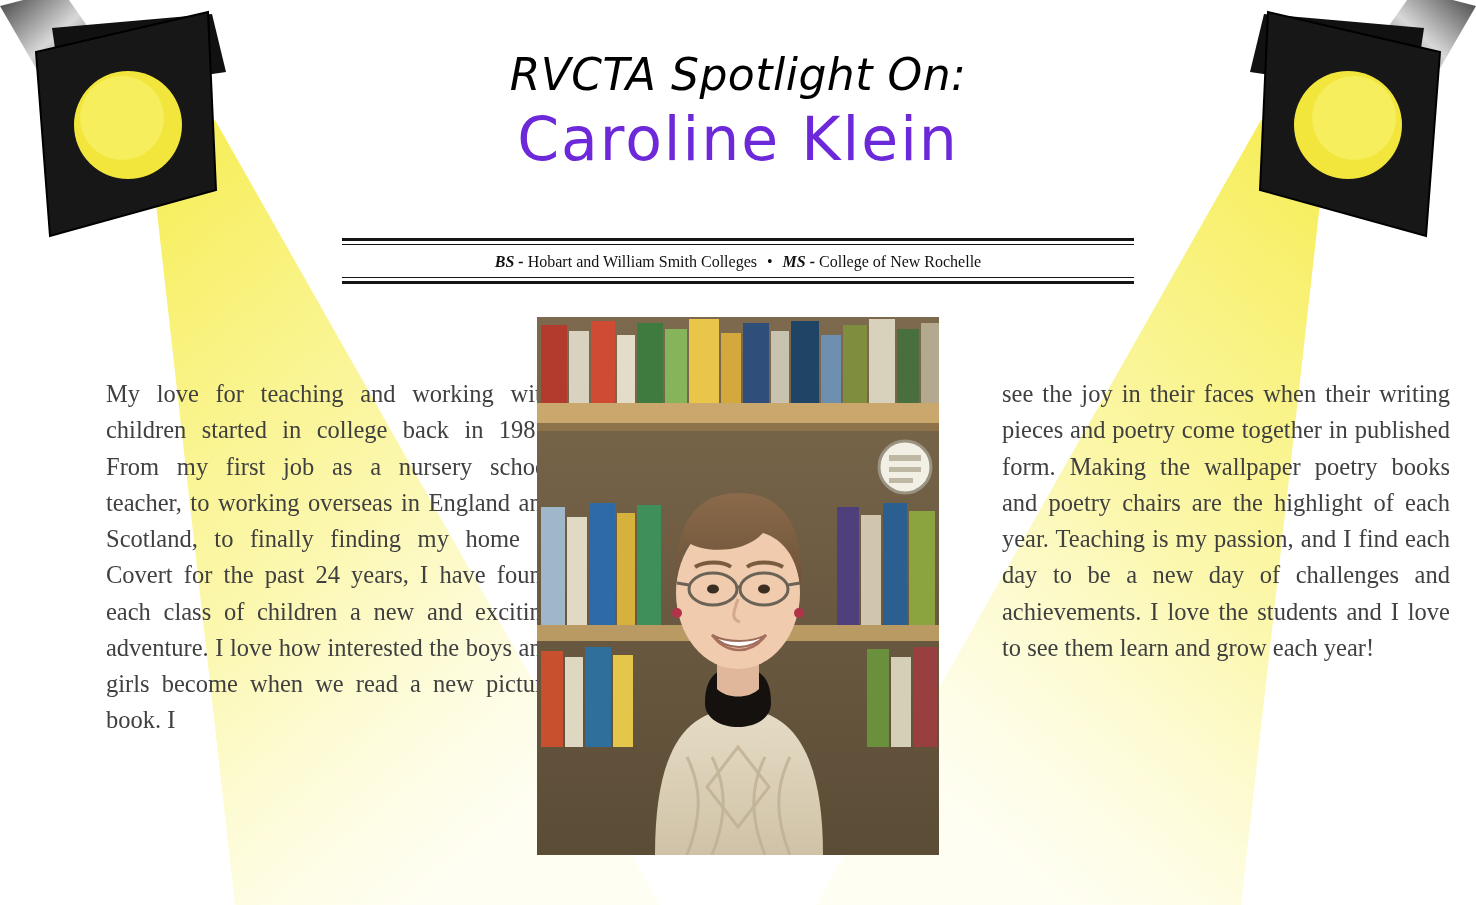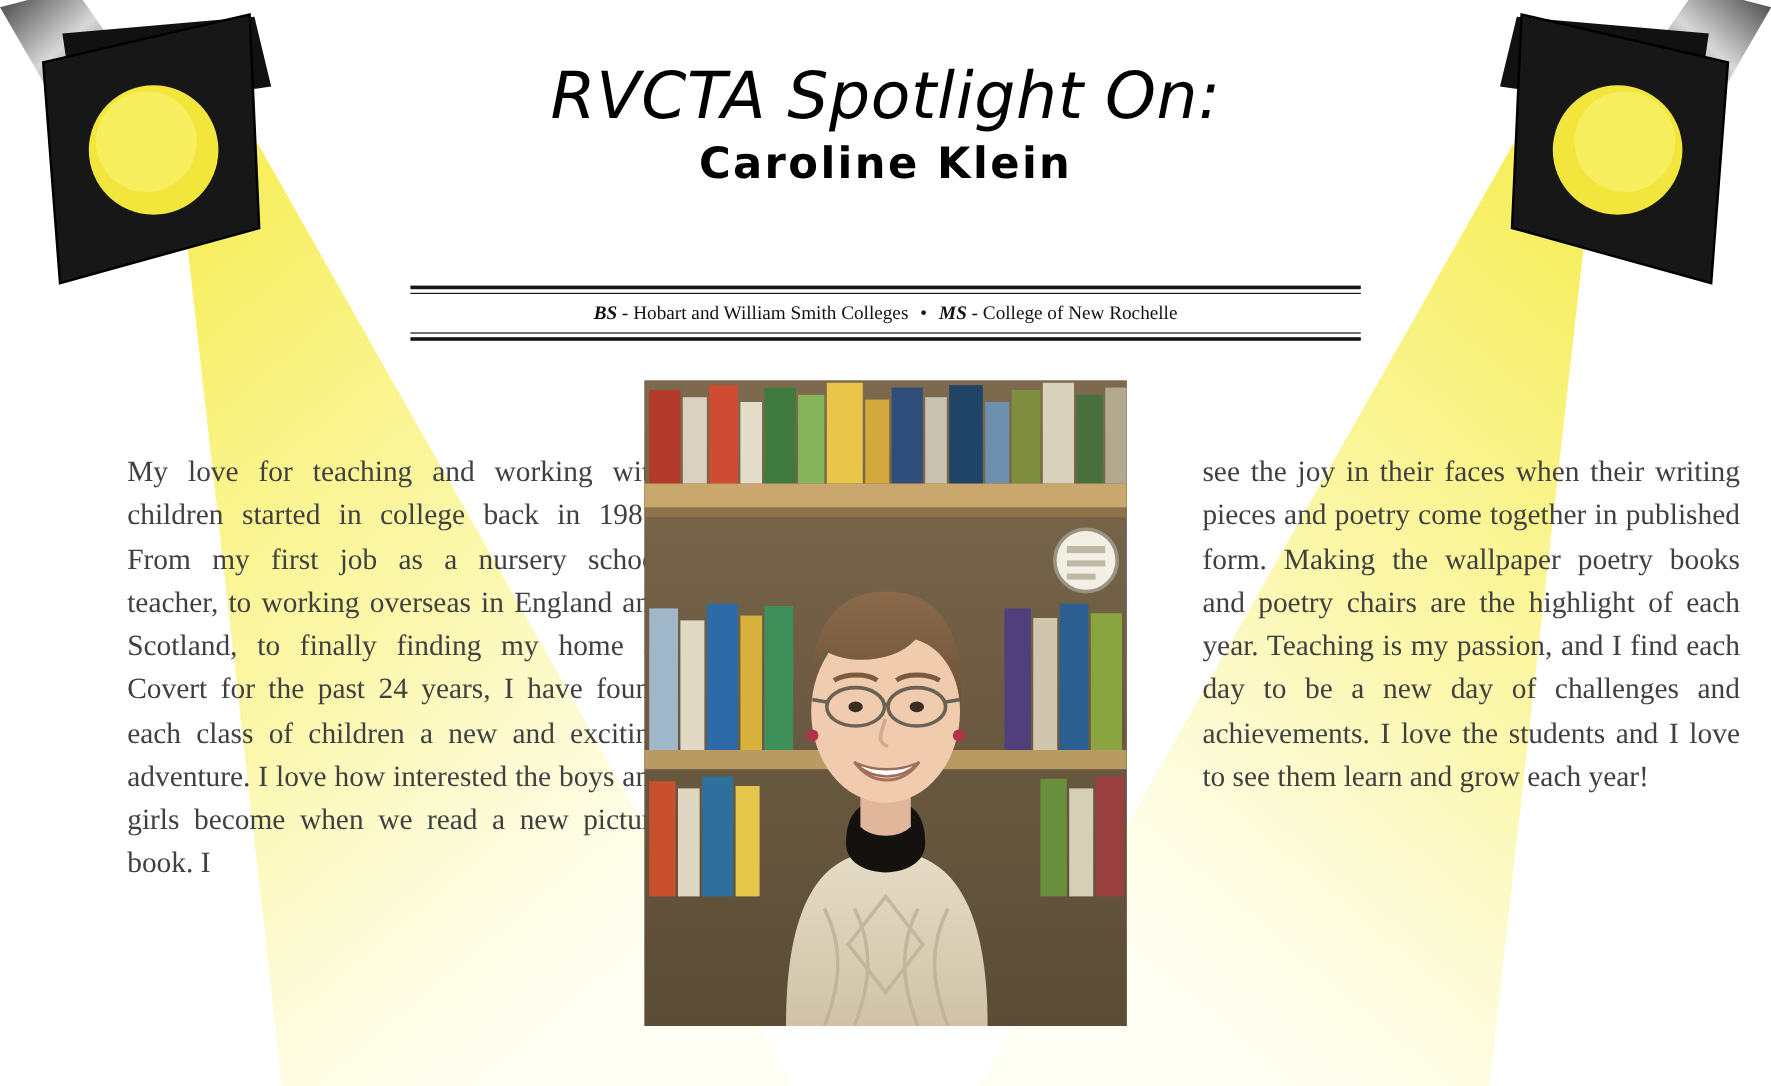--- a/index.html
+++ b/index.html
@@ -38,31 +38,31 @@
   .title-wrap {
     position: absolute;
     top: 52px;
     left: 0;
     width: 1476px;
     text-align: center;
   }
   .title-line1 {
     font-family: "DejaVu Sans", sans-serif;
     font-style: italic;
-    font-size: 54px;
+    font-size: 44px;
     font-weight: 400;
     color: #000000;
     letter-spacing: 0.5px;
     line-height: 1.05;
   }
   .title-line2 {
     font-family: "DejaVu Sans", sans-serif;
-    font-size: 36px;
-    font-weight: 700;
-    color: #000000;
+    font-size: 60px;
+    font-weight: 400;
+    color: #6d28d9;
     letter-spacing: 2px;
     margin-top: 8px;
     line-height: 1.1;
   }
 
   
   .degrees-block {
     position: absolute;
     left: 342px;
     top: 238px;

